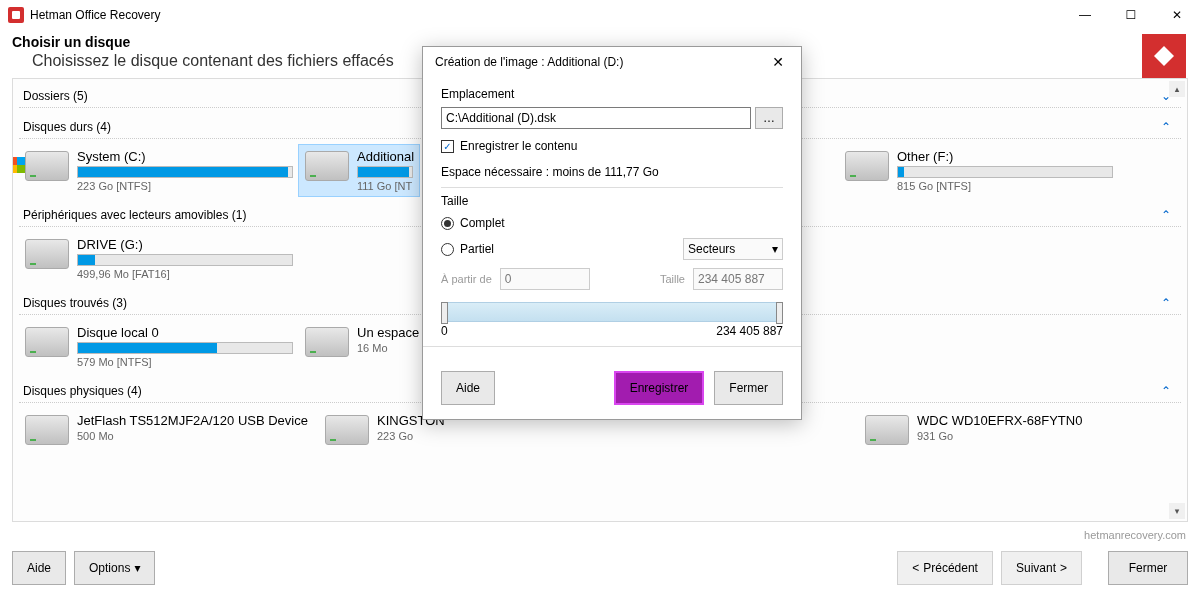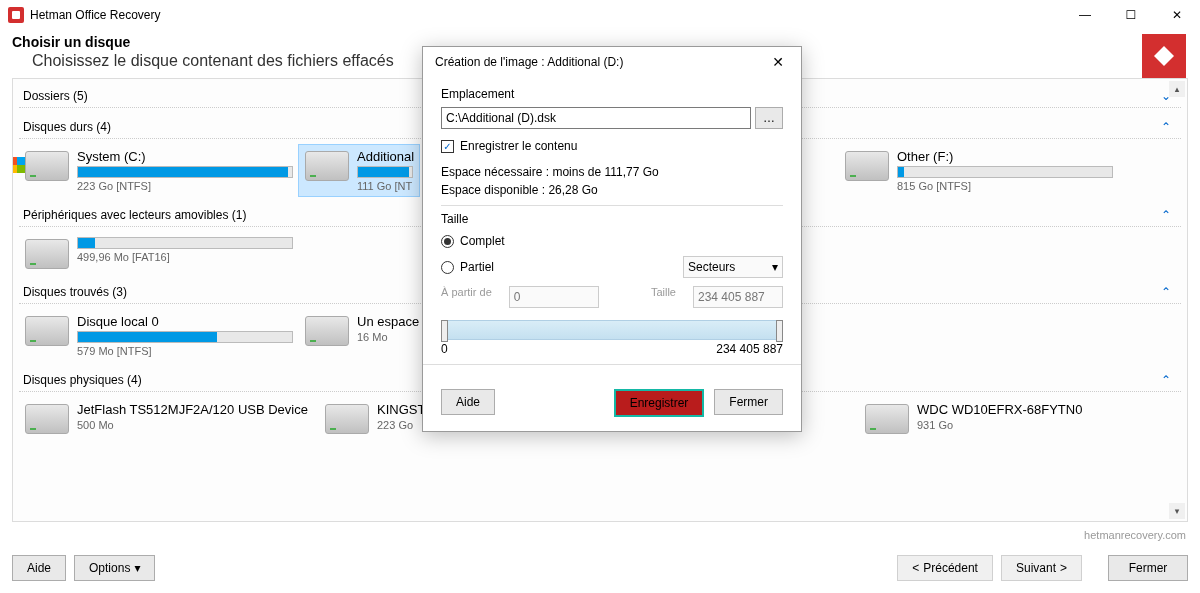--- a/index.html
+++ b/index.html
@@ -22,43 +22,43 @@
 .disk-item.selected{background:#cce8ff;outline:1px solid #99d1ff}
 .disk-icon{width:44px;height:30px;background:linear-gradient(#e8e8e8,#c0c0c0);border:1px solid #aaa;border-radius:3px;position:relative;margin-top:2px;flex-shrink:0}
 .disk-icon::after{content:"";position:absolute;bottom:3px;left:4px;width:6px;height:2px;background:#4caf50}
 .win-badge{width:16px;height:16px;position:absolute;left:-16px;top:8px;background:conic-gradient(#00a4ef 0 25%,#7fba00 0 50%,#ffb900 0 75%,#f25022 0 100%)}
 .disk-info{flex:1;min-width:0}
 .disk-name{font-size:13px;margin-bottom:2px;white-space:nowrap}
 .bar{height:12px;background:#e8e8e8;border:1px solid #bbb;margin-bottom:2px;position:relative}
 .bar-fill{height:100%;background:#0099e5}
 .disk-meta{font-size:11px;color:#666}
 .footer{position:absolute;bottom:0;left:0;right:0;height:50px;padding:10px 12px;display:flex;align-items:center;gap:8px;background:#fff}
-.btn{height:26px;padding:12px 14px;background:#e9e9e9;border:1px solid #acacac;cursor:default;display:inline-flex;align-items:center;gap:4px}
+.btn{height:34px;padding:12px 14px;background:#e9e9e9;border:1px solid #acacac;cursor:default;display:inline-flex;align-items:center;gap:4px}
 .btn:disabled,.btn.disabled{color:#9a9a9a;background:#f0f0f0;border-color:#d0d0d0}
-.btn.default{border:2px solid #14b8a6;background:#b91c1c}
+.btn.default{border:2px solid #d946ef;background:#a21caf}
 .brand-link{position:absolute;right:14px;bottom:52px;color:#999;font-size:11px}
 .scroll-arrow{position:absolute;right:2px;width:16px;height:16px;background:#f0f0f0;display:flex;align-items:center;justify-content:center;font-size:9px;color:#555}
 
 .overlay{position:absolute;inset:0}
 .dialog{position:absolute;left:422px;top:46px;width:380px;background:#fff;border:1px solid #9a9a9a;box-shadow:0 4px 20px rgba(0,0,0,.25)}
 .dlg-title{height:30px;display:flex;align-items:center;padding:0 8px 0 12px;font-size:12px}
 .dlg-title .x{margin-left:auto;width:30px;height:30px;display:flex;align-items:center;justify-content:center;font-size:14px}
 .dlg-body{padding:4px 18px 10px 18px}
 .group-lbl{font-size:12px;margin:6px 0 6px 0}
 .path-row{display:flex;gap:4px;margin-bottom:10px}
 .path-row input{flex:1;height:22px;border:1px solid #7a7a7a;padding:0 4px;font-size:12px}
 .browse-btn{width:28px;height:22px;border:1px solid #acacac;background:#e9e9e9;display:flex;align-items:center;justify-content:center}
 .chk-row{display:flex;align-items:center;gap:6px;margin-bottom:12px}
 .chk{width:13px;height:13px;border:1px solid #333;display:flex;align-items:center;justify-content:center;font-size:10px;color:#0066cc}
 .info-line{font-size:12px;margin-bottom:4px}
 .radio-row{display:flex;align-items:center;gap:6px;margin:8px 0}
 .radio{width:13px;height:13px;border:1px solid #333;border-radius:50%;display:flex;align-items:center;justify-content:center}
 .radio.on::after{content:"";width:7px;height:7px;background:#333;border-radius:50%}
 .sel{margin-left:auto;width:100px;height:22px;border:1px solid #ccc;background:#fafafa;color:#9a9a9a;padding:7px 4px;display:flex;align-items:center;justify-content:space-between}
-.range-row{display:flex;align-items:flex-start;gap:17px;margin:8px 0 12px 0}
+.range-row{display:flex;align-items:center;gap:8px;margin:8px 0 12px 0}
 .range-row label{color:#9a9a9a;font-size:11px}
 .range-row input{width:90px;height:22px;border:1px solid #ccc;padding:0 4px;color:#777;background:#fafafa}
 .slider-track{height:20px;border:1px solid #b0cfe4;background:linear-gradient(#d9edf7,#c4e0f0);position:relative;margin:2px 0}
 .slider-handle{position:absolute;left:-1px;top:-1px;width:7px;height:22px;background:#eee;border:1px solid #888}
 .slider-handle.r{left:auto;right:-1px}
 .slider-lbls{display:flex;justify-content:space-between;color:#888;font-size:11px;margin-bottom:8px}
 .dlg-sep{border-top:1px solid #ddd;margin:8px -18px 10px -18px}
 .dlg-btns{display:flex;gap:10px;padding:4px 18px 14px 18px}
 .dlg-btns .spacer{flex:1}
 .hr-thin{border-top:1px solid #ddd;margin:8px 0 6px 0}
@@ -137,20 +137,21 @@
   <div class="section-head">
     <span>Périphériques avec lecteurs amovibles (1)</span>
     <span class="chev">⌃</span>
   </div>
   <div class="disk-row" id="rem-row">
       <div class="disk-item" style="">
     <div style="position:relative">
           <div class="disk-icon"></div>
         </div>
     <div class="disk-info">
+      <div class="disk-name">DRIVE (G:)</div>
       <div class="bar">
             <div class="bar-fill" style="width:8%"></div>
           </div>
       <div class="disk-meta">499,96 Mo [FAT16]</div>
     </div>
       </div>
     </div>
 
   <div class="section-head">
     <span>Disques trouvés (3)</span>
@@ -253,21 +254,20 @@
       <div class="group-lbl">Emplacement</div>
       <div class="path-row">
         <input type="text" value="C:\Additional (D).dsk" style="">
         <div class="browse-btn">…</div>
       </div>
       <div class="chk-row">
         <div class="chk">✓</div>
         <span>Enregistrer le contenu</span>
       </div>
       <div class="info-line">Espace nécessaire : moins de 111,77 Go</div>
-      <div class="info-line">Espace disponible : 26,28 Go</div>
 
       <div class="hr-thin"></div>
       <div class="group-lbl">Taille</div>
 
       <div class="radio-row">
         <div class="radio on"></div>
         <span>Complet</span>
       </div>
       <div class="radio-row">
         <div class="radio"></div>

